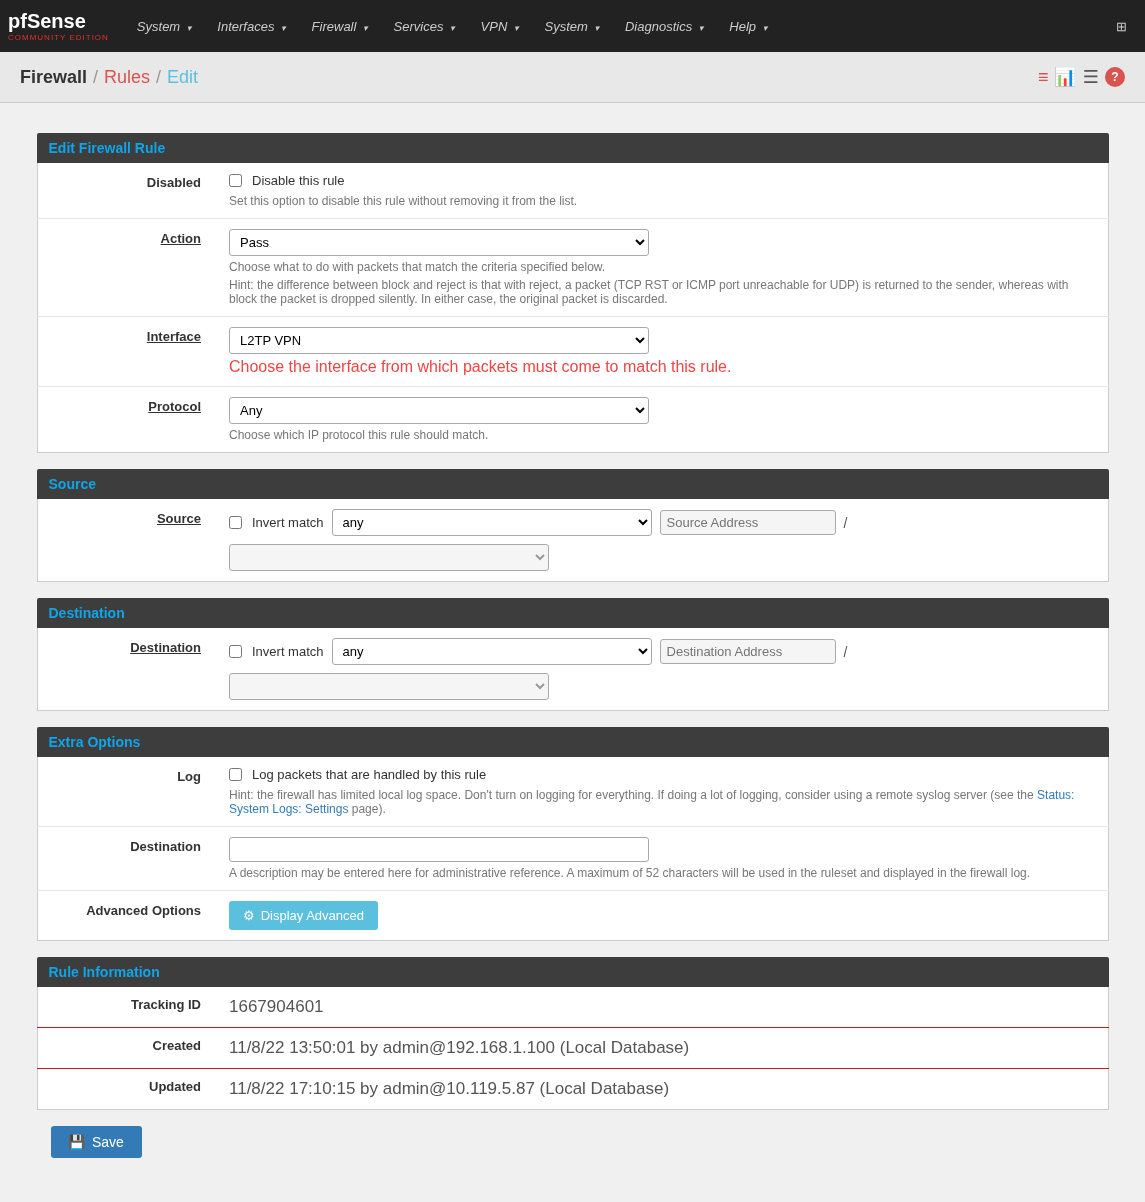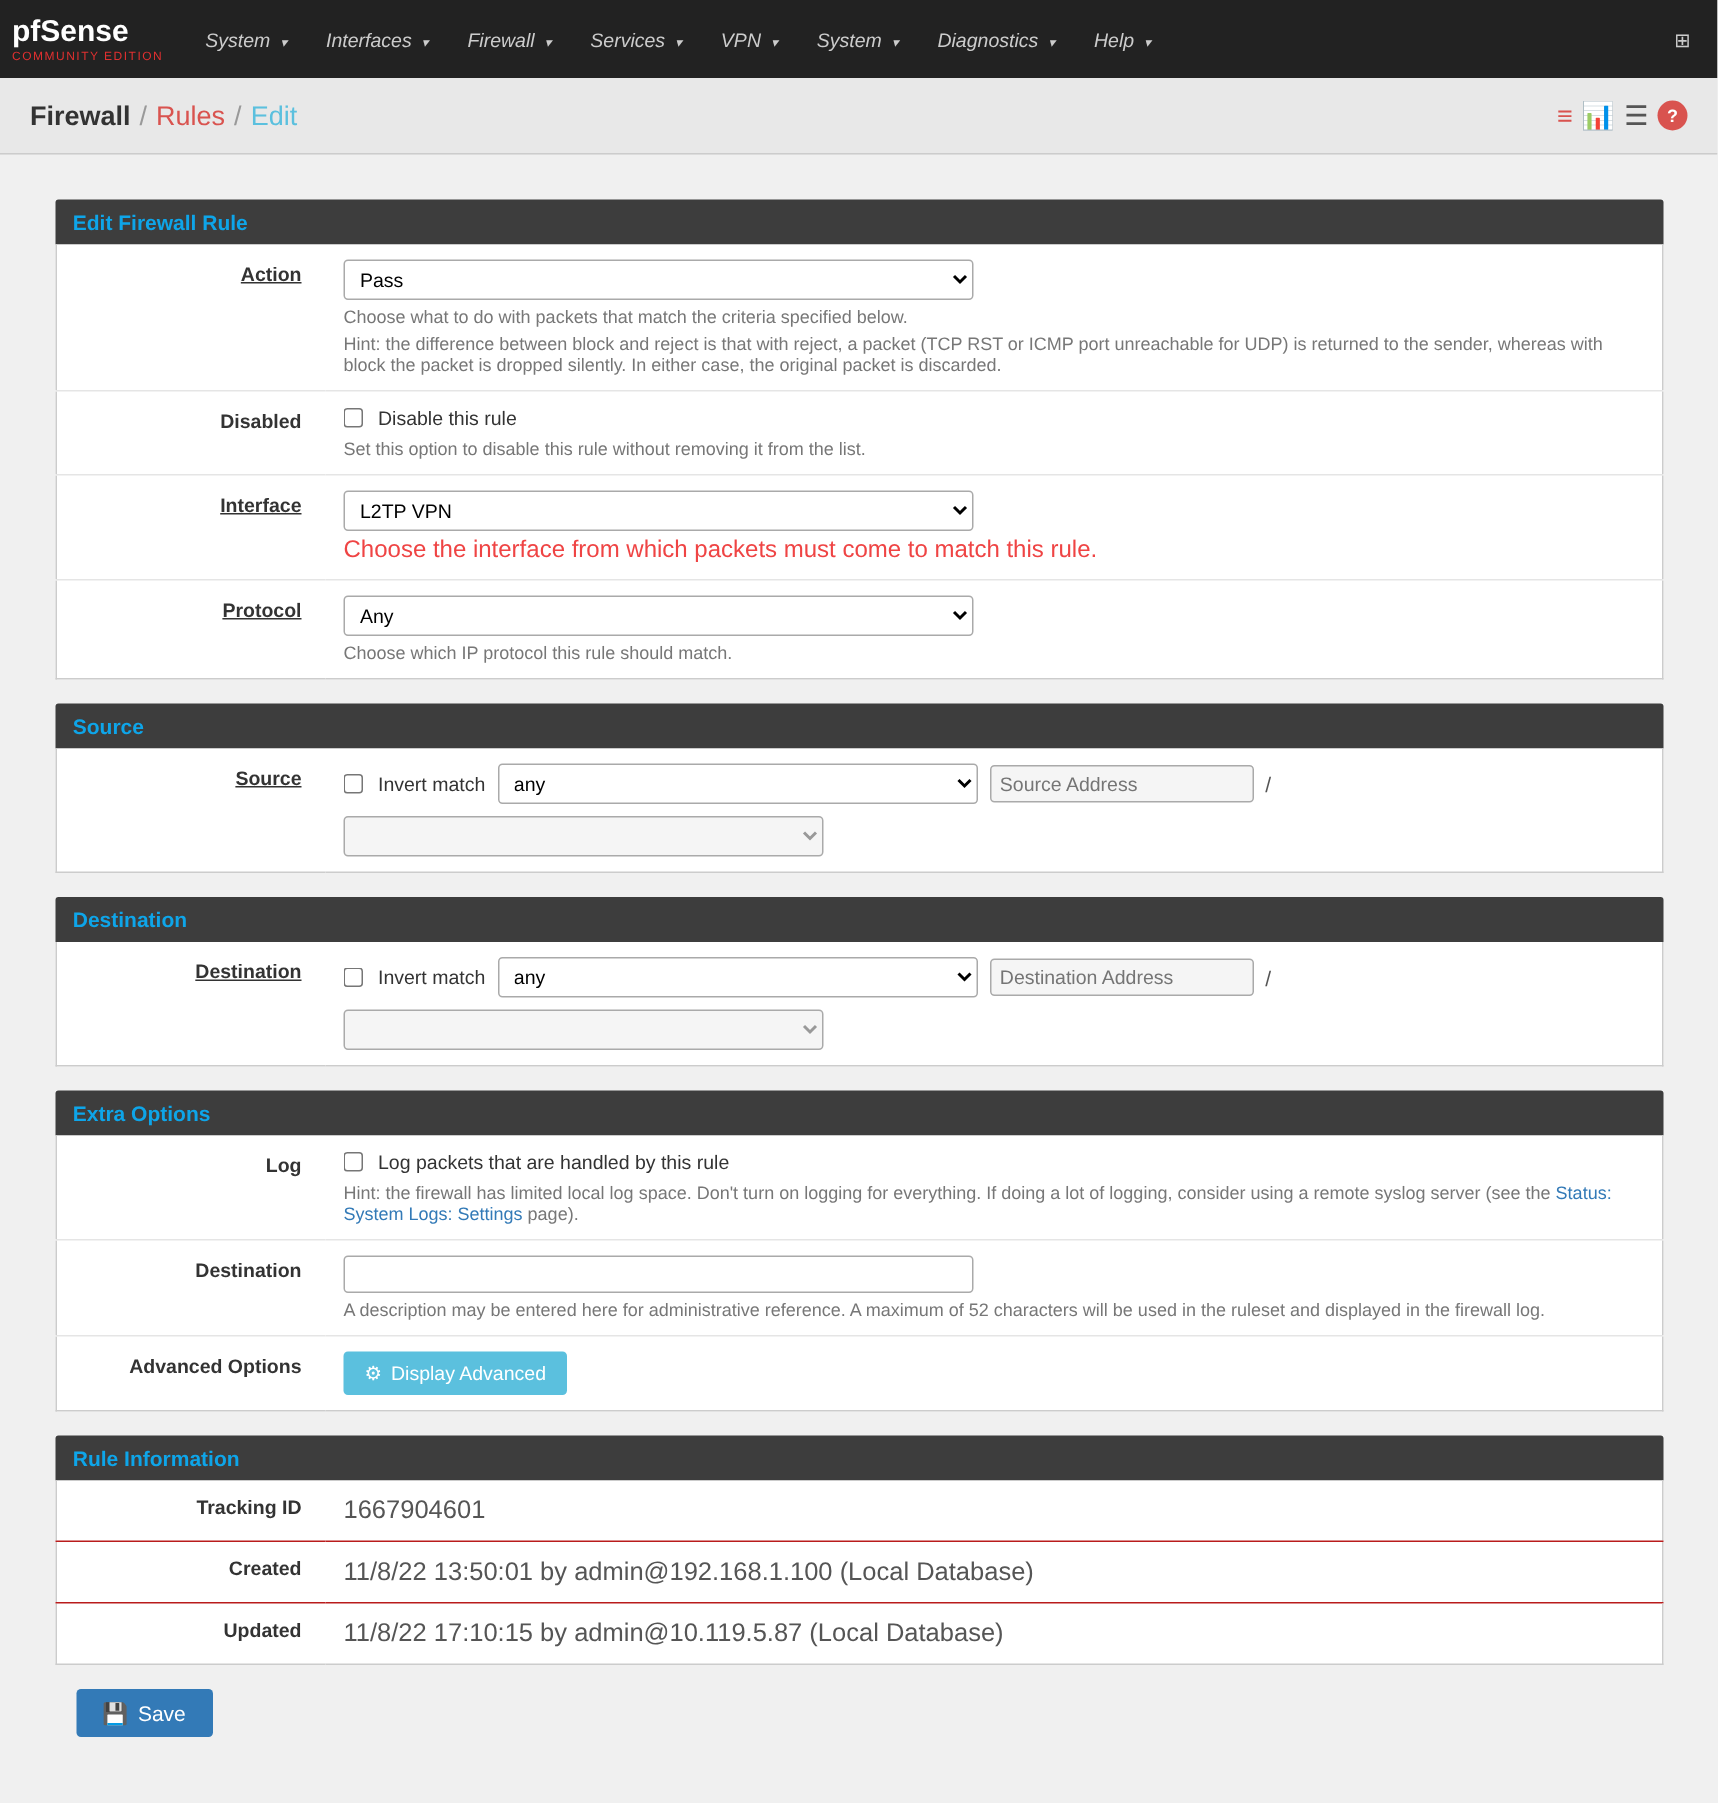--- a/index.html
+++ b/index.html
@@ -113,42 +113,42 @@
   </div>
 </div>
 
 <div class="content">
 
   <div class="section-header">Edit Firewall Rule</div>
   <table class="form-table">
 
     <tbody>
         <tr>
+      <td class="label-cell">Disabled</td>
+      <td class="field-cell">
+        <label style="display:inline-flex;align-items:center;gap:4px;">
+          <input type="checkbox" style="">
+          <span>Disable this rule</span>
+        </label>
+        <div class="hint">Set this option to disable this rule without removing it from the list.</div>
+      </td>
+    </tr>
+
+    <tr>
       <td class="label-cell">
         <a>Action</a>
       </td>
       <td class="field-cell">
         <select class="wide">
           <option>Pass</option>
           <option>Block</option>
           <option>Reject</option>
         </select>
         <div class="hint">Choose what to do with packets that match the criteria specified below.</div>
         <div class="hint">Hint: the difference between block and reject is that with reject, a packet (TCP RST or ICMP port unreachable for UDP) is returned to the sender, whereas with block the packet is dropped silently. In either case, the original packet is discarded.</div>
-      </td>
-    </tr>
-
-    <tr>
-      <td class="label-cell">Disabled</td>
-      <td class="field-cell">
-        <label style="display:inline-flex;align-items:center;gap:4px;">
-          <input type="checkbox" style="">
-          <span>Disable this rule</span>
-        </label>
-        <div class="hint">Set this option to disable this rule without removing it from the list.</div>
       </td>
     </tr>
 
     <tr>
       <td class="label-cell">
         <a>Interface</a>
       </td>
       <td class="field-cell">
         <select class="wide">
           <option>L2TP VPN</option>

